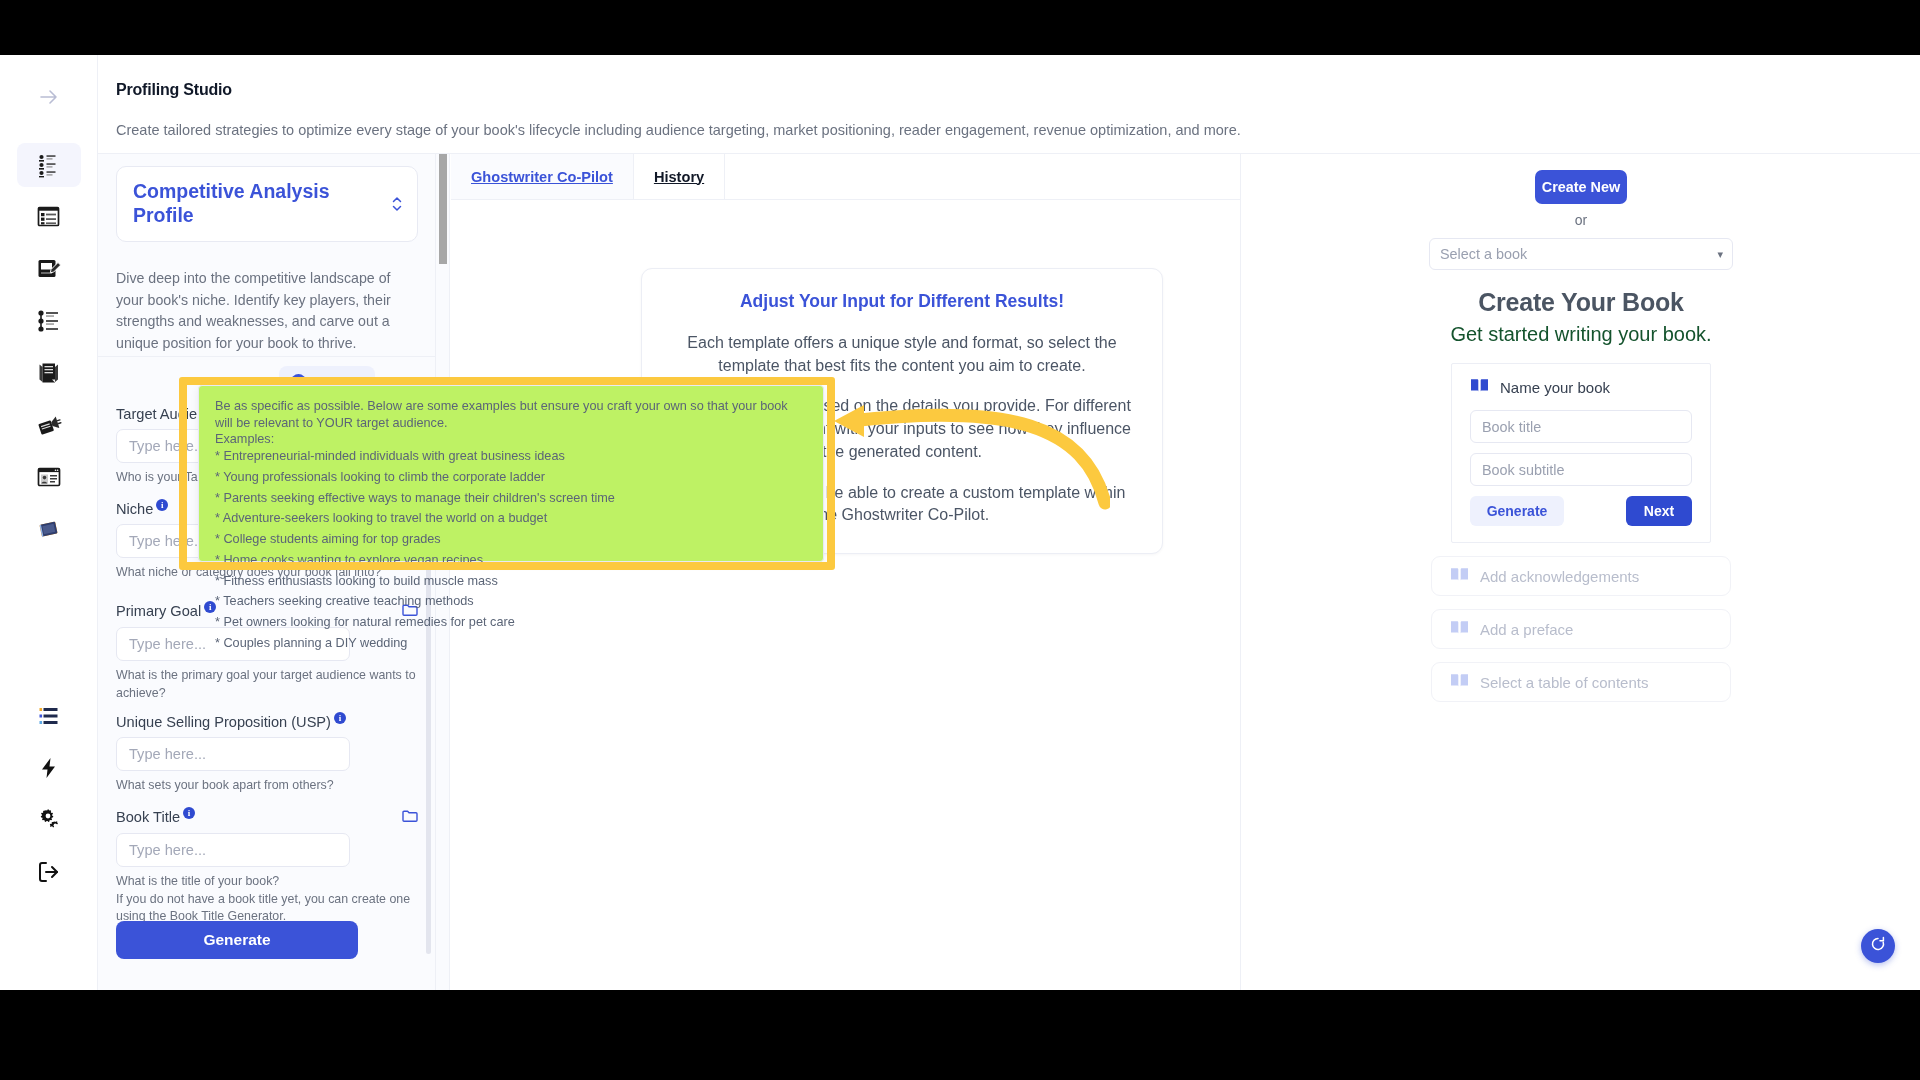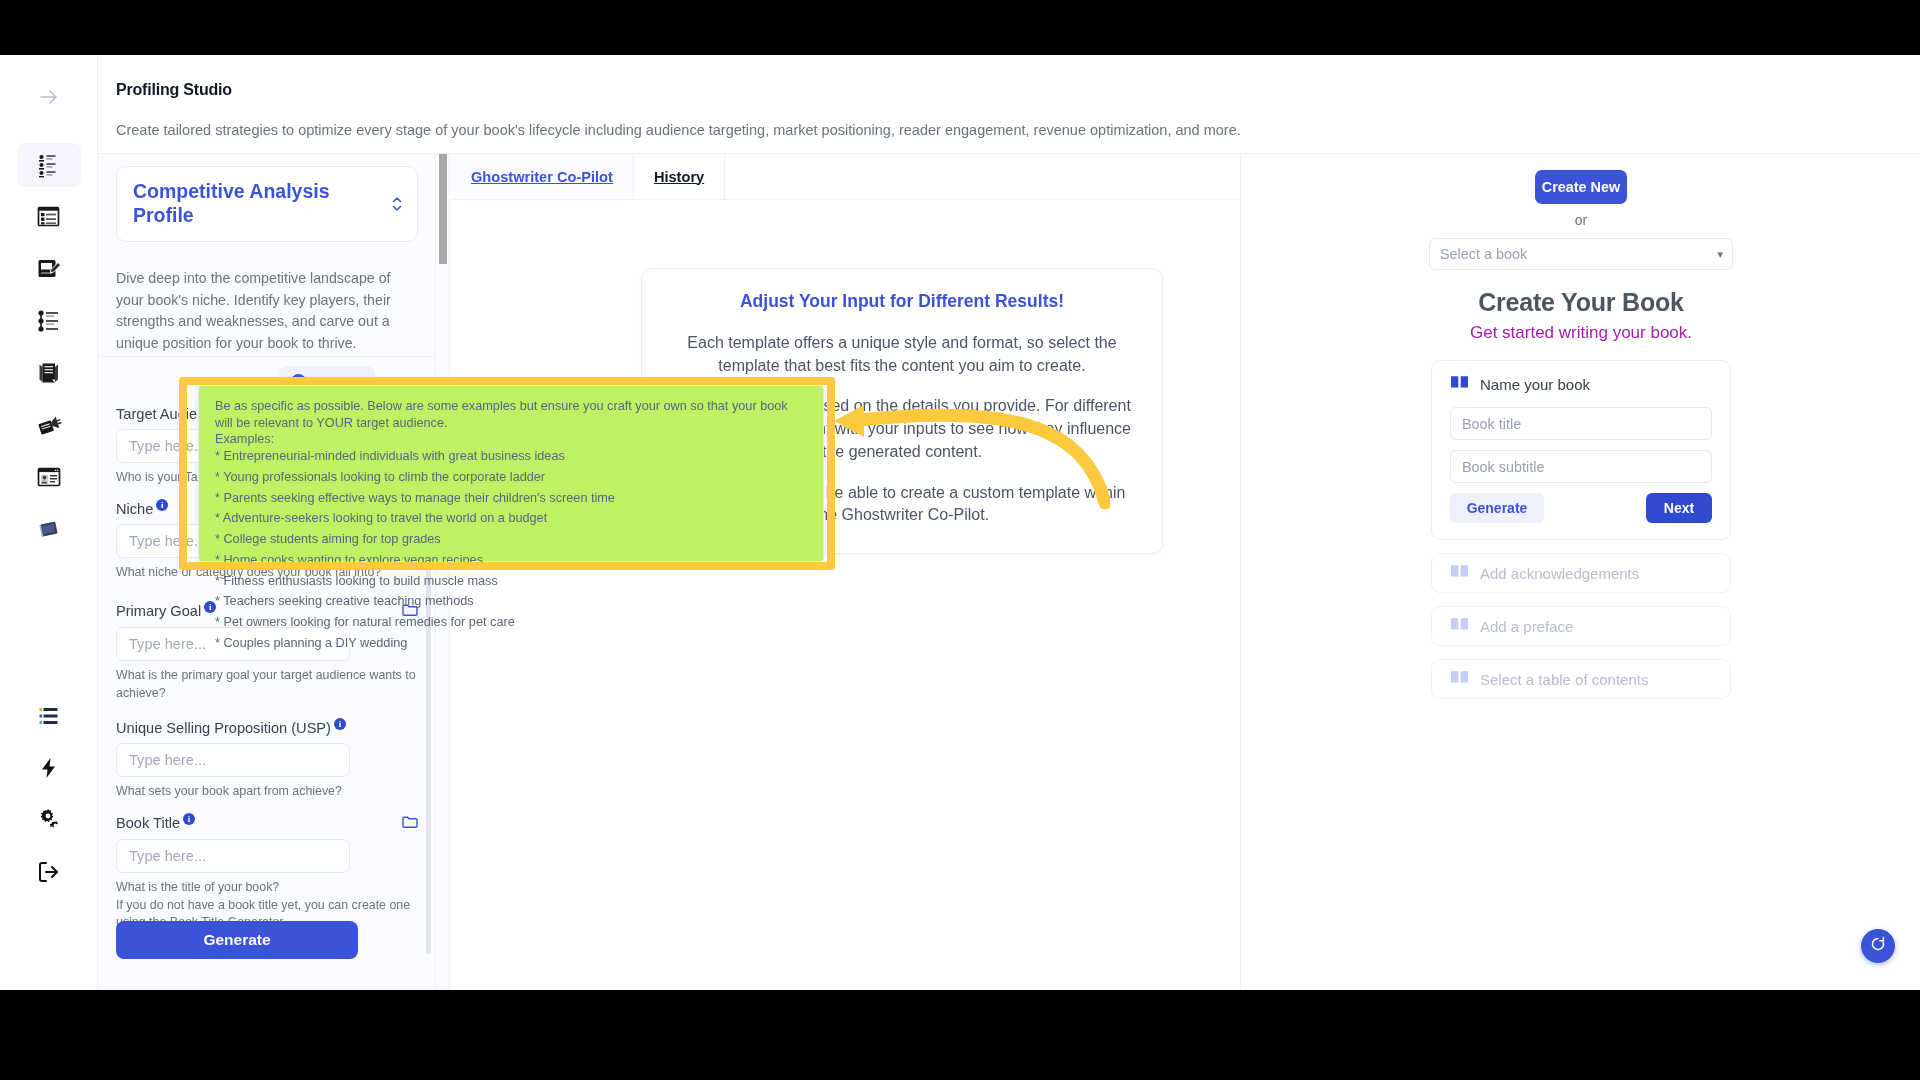--- a/index.html
+++ b/index.html
@@ -162,25 +162,25 @@
     border: 1px solid #e6e8f2; border-radius: 6px; background: #fff;
     padding: 0 10px; font-size: 14.4px; color: #9aa0b0;
     font-family: inherit; appearance: none; cursor: pointer;
   }
   .sel-wrap { position: relative; width: 304px; margin: 10px auto 0; }
   .sel-caret {
     position: absolute; right: 10px; top: 50%; transform: translateY(-50%);
     pointer-events: none; color: #6b7280; font-size: 11px;
   }
   .cy-title { text-align: center; font-size: 25px; font-weight: bold; color: #4b5563; margin-top: 18px; letter-spacing: -.2px; }
-  .cy-sub { text-align: center; font-size: 17px; color: #a21caf; margin-top: 6px; }
+  .cy-sub { text-align: center; font-size: 20px; color: #14532d; margin-top: 6px; }
 
   .name-card {
-    margin: 17px auto 0; width: 300px;
-    border: 1px solid #eceef5; border-radius: 9px; padding: 14px 18px 16px;
+    margin: 17px auto 0; width: 260px;
+    border: 1px solid #eceef5; border-radius: 2px; padding: 14px 18px 16px;
     background: #fff;
   }
   .nc-head { display: flex; align-items: center; gap: 11px; margin-bottom: 13px; }
   .nc-head-label { font-size: 15px; color: #374151; }
   .nc-input {
     display: block; width: 100%; height: 33px; margin-bottom: 10px;
     border: 1px solid #e6e8f2; border-radius: 6px; padding: 0 11px;
     font-size: 14.4px; font-family: inherit; color: #111; outline: none;
   }
   .nc-input::placeholder { color: #9aa0b0; }
@@ -468,27 +468,27 @@
             <span class="folder-ic">
               <svg width="16" height="14" viewBox="0 0 16 14" fill="none" stroke="#3b53d8" stroke-width="1.4" stroke-linejoin="round">
                     <path d="M1 3.2a1 1 0 0 1 1-1h3.6l1.4 1.6H14a1 1 0 0 1 1 1v6.4a1 1 0 0 1-1 1H2a1 1 0 0 1-1-1z"></path>
                   </svg>
             </span>
           </div>
           <input class="field-input" placeholder="Type here..." style="">
           <div class="field-help">What is the primary goal your target audience wants to achieve?</div>
         </div>
 
-        <div class="field" style="margin-top:18px">
+        <div class="field" style="margin-top:12px">
           <div class="field-label">
             <span>Unique Selling Proposition (USP)</span>
             <span class="info-i">i</span>
           </div>
           <input class="field-input" placeholder="Type here..." style="">
-          <div class="field-help">What sets your book apart from achieve?</div>
+          <div class="field-help">What sets your book apart from others?</div>
         </div>
 
         <div class="field" style="margin-top:14px">
           <div class="field-label">
             <span>Book Title</span>
             <span class="info-i">i</span>
             <span class="spacer"></span>
             <span class="folder-ic">
               <svg width="16" height="14" viewBox="0 0 16 14" fill="none" stroke="#3b53d8" stroke-width="1.4" stroke-linejoin="round">
                     <path d="M1 3.2a1 1 0 0 1 1-1h3.6l1.4 1.6H14a1 1 0 0 1 1 1v6.4a1 1 0 0 1-1 1H2a1 1 0 0 1-1-1z"></path>

